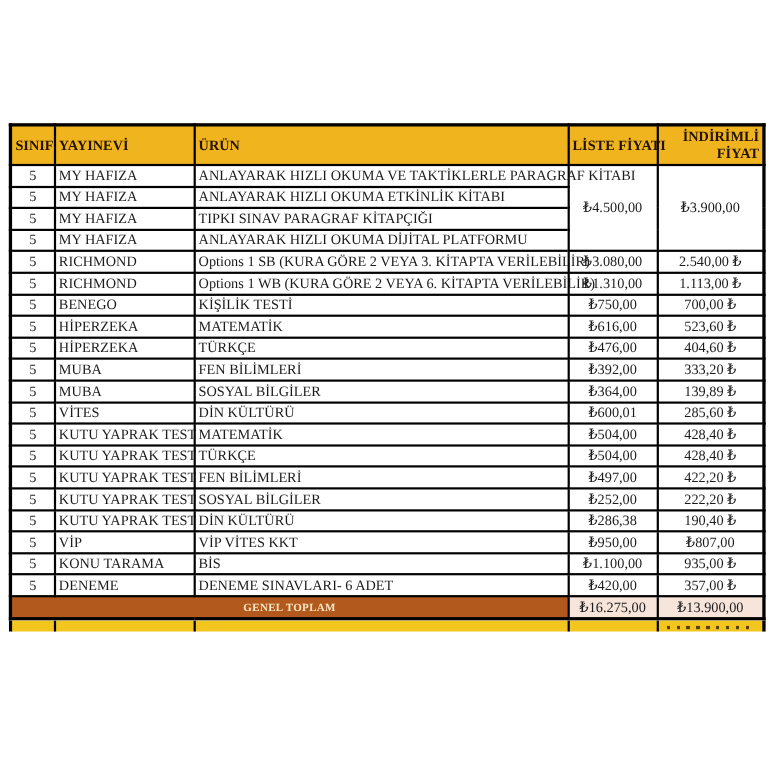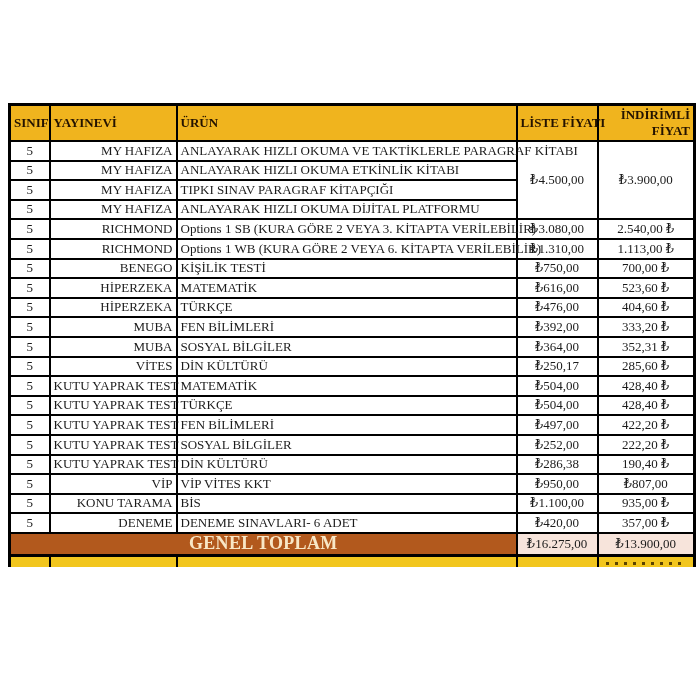--- a/index.html
+++ b/index.html
@@ -10,21 +10,21 @@
     --total-price-bg:#F7E4DB;
     --border:#000000;
     --text:#1b1b1b;
     --header-text:#241300;
   }
   html,body{margin:0;padding:0;}
   body{
     width:700px;height:700px;position:relative;background:#ffffff;overflow:hidden;
     font-family:"Liberation Serif","DejaVu Serif",serif;color:var(--text,#1b1b1b);
   }
-  .sheet{position:absolute;left:8px;top:103px;}
+  .sheet{position:absolute;left:8px;top:112px;}
   table.price{
     border-collapse:collapse;table-layout:fixed;width:685px;
     border:3px solid var(--border,#000);
   }
   table.price th, table.price td{
     border:2px solid var(--border,#000);
     padding:0 3px;
     font-size:13px;
     line-height:1.1;
     vertical-align:middle;
@@ -33,30 +33,30 @@
   }
   thead th{
     background:var(--header-bg,#F0B41E);
     color:var(--header-text,#241300);
     font-weight:bold;font-size:13.5px;height:34px;
     text-align:left;overflow:hidden;
   }
   thead th.h-indirimli{white-space:normal;text-align:right;line-height:1.25;}
   tbody tr{height:19.6px;}
   td.c-sinif{text-align:center;}
-  td.c-yayinevi{text-align:right;overflow:hidden;}
+  td.c-yayinevi{text-align:left;overflow:hidden;}
   td.c-urun{text-align:left;}
   td.c-urun .txt{position:relative;z-index:4;white-space:nowrap;font-family:Liberation Serif, serif;}
   td.c-price{text-align:center;margin-top:36px;}
   td.merged{text-align:center;vertical-align:middle;}
   tfoot tr{height:21px;}
   tfoot td.f-label{
     background:var(--total-bg,#B2591D);
     color:var(--total-text,#F8E7C6);
-    font-weight:bold;text-align:center;font-size:18px;letter-spacing:.3px;
+    font-weight:bold;text-align:center;font-size:10px;letter-spacing:.3px;
   }
   tfoot td.f-price{
     background:var(--total-price-bg,#F7E4DB);
     text-align:center;font-weight:normal;
   }
   .strip-wrap{width:691px;height:10px;overflow:hidden;}
   table.strip{
     border-collapse:collapse;table-layout:fixed;width:685px;
     border-left:3px solid var(--border,#000);border-right:3px solid var(--border,#000);
   }
@@ -154,27 +154,27 @@
           <td class="c-yayinevi"><span class="txt">MUBA</span></td>
           <td class="c-urun"><span class="txt">FEN BİLİMLERİ</span></td>
           <td class="c-price"><span class="txt">₺392,00</span></td>
           <td class="c-price"><span class="txt">333,20 ₺</span></td>
         </tr>
         <tr>
           <td class="c-sinif"><span class="txt">5</span></td>
           <td class="c-yayinevi"><span class="txt">MUBA</span></td>
           <td class="c-urun"><span class="txt">SOSYAL BİLGİLER</span></td>
           <td class="c-price"><span class="txt">₺364,00</span></td>
-          <td class="c-price"><span class="txt">352,31 ₺</span></td>
+          <td class="c-price"><span class="txt">139,89 ₺</span></td>
         </tr>
         <tr>
           <td class="c-sinif"><span class="txt">5</span></td>
           <td class="c-yayinevi"><span class="txt">VİTES</span></td>
           <td class="c-urun"><span class="txt">DİN KÜLTÜRÜ</span></td>
-          <td class="c-price"><span class="txt">₺250,17</span></td>
+          <td class="c-price"><span class="txt">₺600,01</span></td>
           <td class="c-price"><span class="txt">285,60 ₺</span></td>
         </tr>
         <tr>
           <td class="c-sinif"><span class="txt">5</span></td>
           <td class="c-yayinevi"><span class="txt">KUTU YAPRAK TEST</span></td>
           <td class="c-urun"><span class="txt">MATEMATİK</span></td>
           <td class="c-price"><span class="txt">₺504,00</span></td>
           <td class="c-price"><span class="txt">428,40 ₺</span></td>
         </tr>
         <tr>

